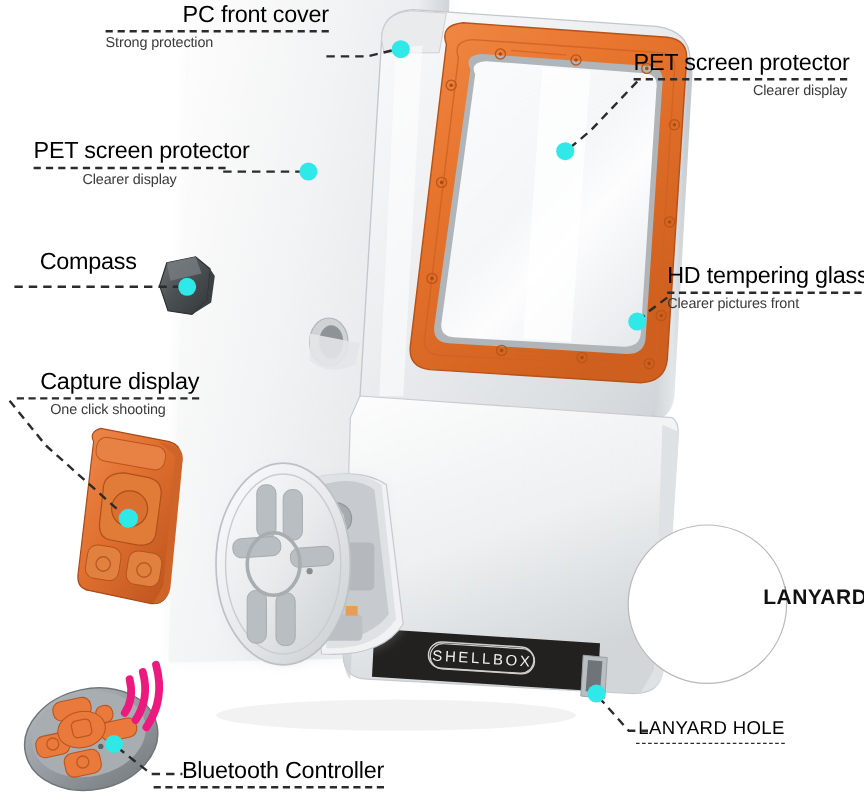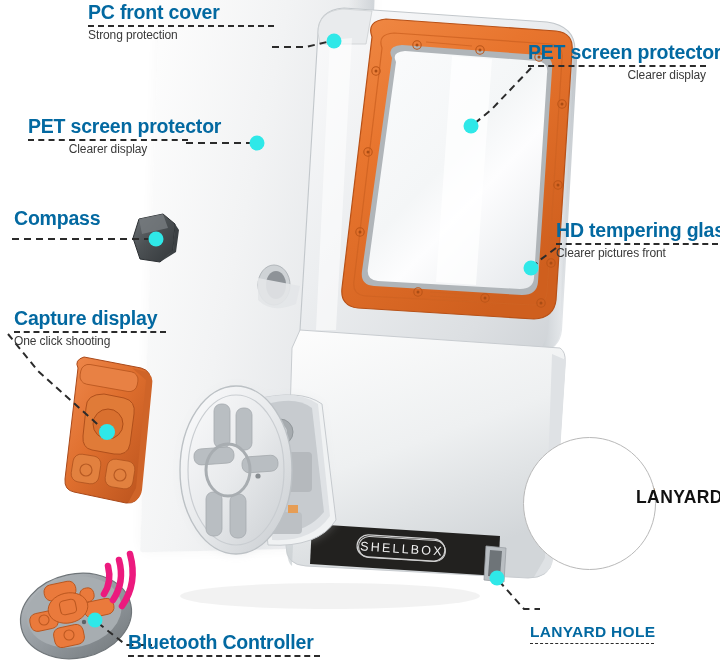--- a/index.html
+++ b/index.html
@@ -16,25 +16,26 @@
     position: relative;
     width: 720px;
     height: 672px;
     background: #ffffff;
     overflow: hidden;
   }
 
   
   .callout { position: absolute; }
   .callout .headline {
-    font-weight: bold;
-    color: #0369a1;
+    font-weight: normal;
+    color: #000000;
     white-space: nowrap;
     line-height: 1.05;
     letter-spacing: -0.2px;
+    text-align: right;
   }
   .callout .rule {
     border-bottom: 2px dashed #2b2b2b;
     height: 0;
     margin: 3px 0 2px 0;
   }
   .callout .sub {
     color: #3a3a3a;
     white-space: nowrap;
     line-height: 1.1;
@@ -421,28 +422,28 @@
 
   <div class="callout align-left" style="left:556px; top:220px; width:162px;">
     <div class="headline h-lg">HD tempering glass</div>
     <div class="rule"></div>
     <div class="sub s-md">Clearer pictures front</div>
   </div>
 
   <div class="callout align-left" style="left:14px; top:308px; width:152px;">
     <div class="headline h-lg">Capture display</div>
     <div class="rule"></div>
-    <div class="sub s-md" style="">One click shooting</div>
+    <div class="sub s-md" style="text-align:center;">One click shooting</div>
   </div>
 
   <div class="callout align-left" style="left:128px; top:632px; width:192px;">
     <div class="headline h-lg">Bluetooth Controller</div>
     <div class="rule"></div>
   </div>
 
   <div class="plain-label" style="left:636px; top:487px; font-size:17.5px; letter-spacing:.4px;">LANYARD</div>
 
-  <div class="callout align-left" style="left:530px; top:624px; width:124px;">
+  <div class="callout align-left" style="left:530px; top:600px; width:124px;">
     <div class="headline" style="font-size:15.5px; letter-spacing:.3px;">LANYARD HOLE</div>
     <div class="rule" style="border-bottom-width:1.8px;"></div>
   </div>
 
 </div>
 
 </body></html>

